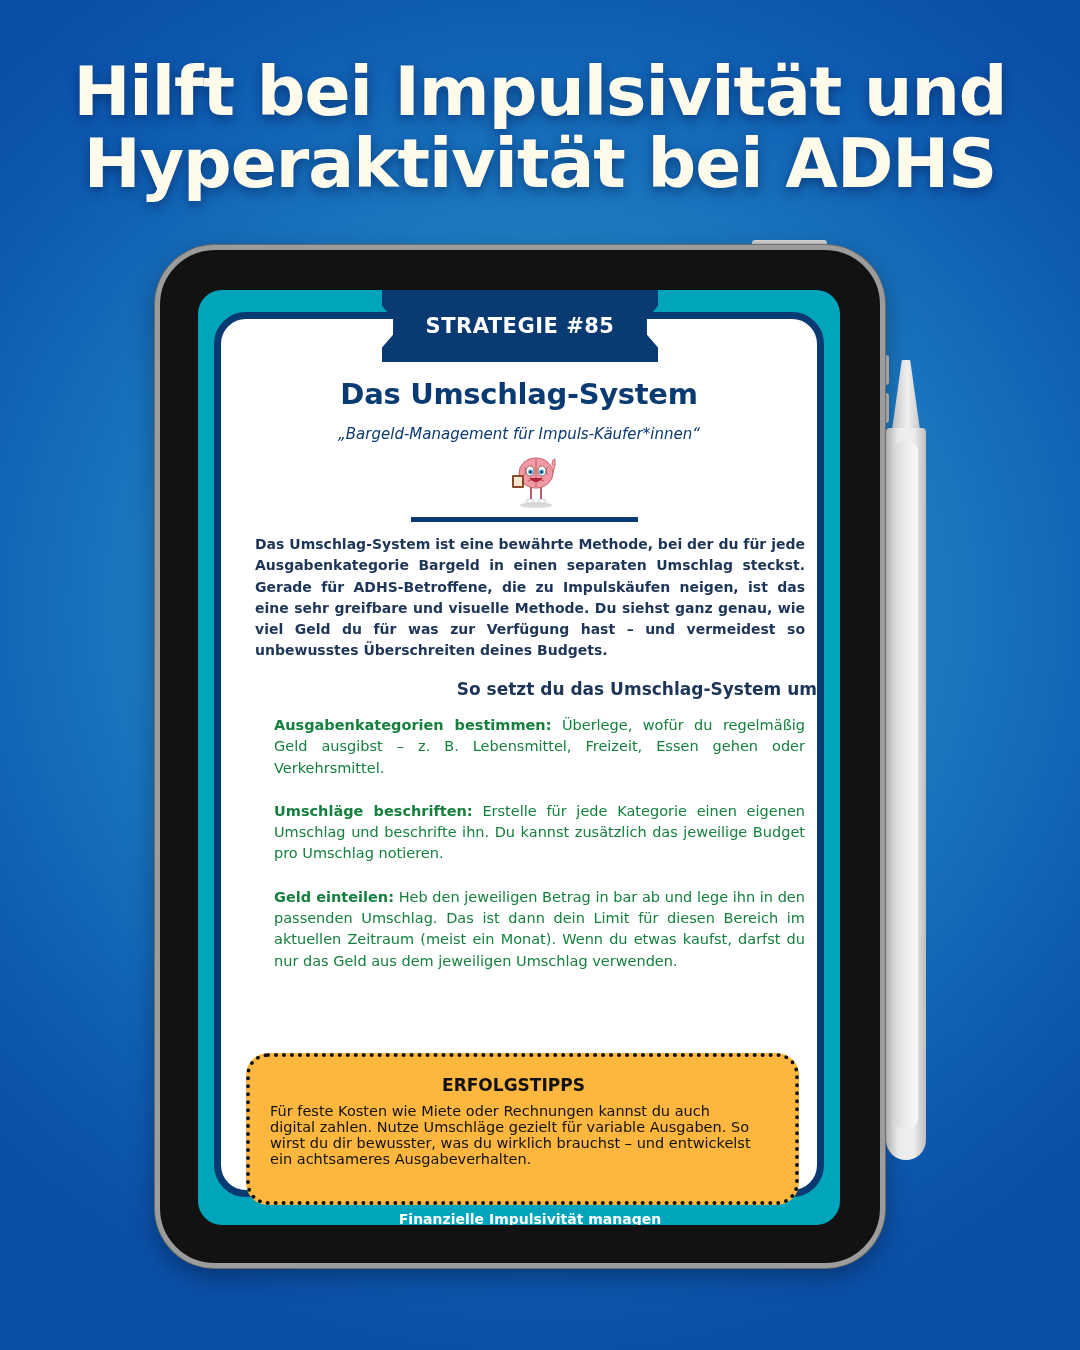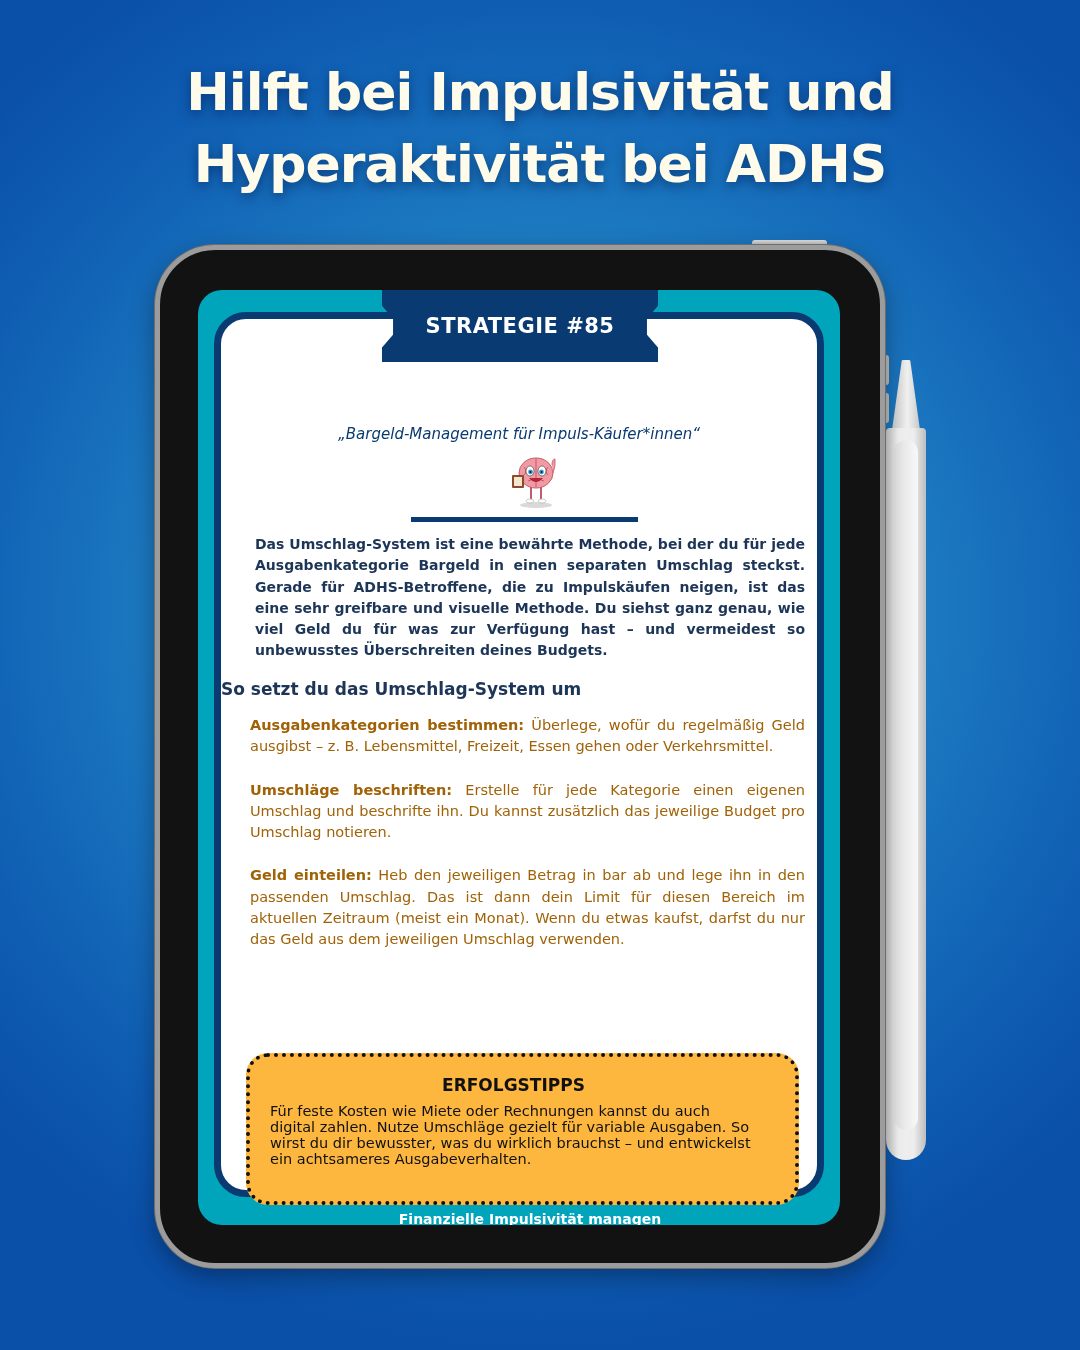--- a/index.html
+++ b/index.html
@@ -8,21 +8,21 @@
     position: relative;
     background: radial-gradient(ellipse 70% 55% at 50% 45%, #2a93cf 0%, #1f7fc3 45%, #0f5eb3 80%, #0a4fa8 100%);
     font-family: "DejaVu Sans", sans-serif;
   }
   .headline {
     position: absolute; left: 0; right: 0; top: 56px;
     text-align: center;
     color: #fffbea;
     font-family: "DejaVu Sans", sans-serif;
     font-weight: bold;
-    font-size: 52px;
+    font-size: 68px;
     line-height: 72px;
     letter-spacing: -1px;
     text-shadow: 0 4px 12px rgba(0,30,80,0.55);
   }
   .headline span { display: block; }
 
   
   .tablet {
     position: absolute; left: 155px; top: 245px; width: 730px; height: 1023px;
     background: #121212;
@@ -96,27 +96,28 @@
   }
   .rule {
     position: absolute; left: 190px; top: 198px; width: 227px; height: 5px; background: #0a3a72;
   }
   .intro {
     position: absolute; left: 34px; top: 215px; width: 550px;
     color: #1d3557; font-weight: bold; font-size: 14px; line-height: 21.3px;
     text-align: justify;
   }
   .section-heading {
-    position: absolute; left: 0; right: 0; top: 360px; text-align: left;
+    position: absolute; left: 0; right: 0; top: 360px; text-align: right;
     color: #1d3557; font-weight: bold; font-size: 17px;
   }
   .steps { position: absolute; left: 29px; top: 396px; width: 555px; }
   .step {
-    color: #a16207; font-size: 14.5px; line-height: 21.3px; text-align: justify;
+    color: #15803d; font-size: 14.5px; line-height: 21.3px; text-align: justify;
     margin-bottom: 22px;
+    margin-left: 24px;
   }
   .step b { font-weight: bold; }
   .tip-box {
     position: absolute; left: 25px; top: 734px; width: 553px; height: 152px;
     background: #fdb73e;
     border: 4px dotted #111;
     border-radius: 22px;
     padding: 18px 38px 0 20px;
   }
   .tip-title {
@@ -149,20 +150,21 @@
 <div class="pencil">
   <div class="pencil-tip"></div>
   <div class="pencil-body"></div>
   <div class="pencil-flat"></div>
 </div>
 
 <div class="tablet"></div>
 
 <div class="screen">
   <div class="page">
+    <div class="title">Das Umschlag-System</div>
     <div class="subtitle">„Bargeld-Management für Impuls-Käufer*innen“</div>
 
     <svg class="mascot" viewBox="0 0 60 60">
       <ellipse cx="30" cy="56" rx="16" ry="3" fill="#d9d9d9"></ellipse>
       <ellipse cx="30" cy="24" rx="17" ry="15" fill="#f29aa3" stroke="#c25b6a" stroke-width="1"></ellipse>
       <path d="M30 10 V38 M18 18 q4 4 0 8 M42 18 q-4 4 0 8 M22 32 q4 -3 8 0 M38 32 q-4 -3 -8 0" stroke="#c25b6a" stroke-width="1" fill="none"></path>
       <ellipse cx="24" cy="22" rx="4" ry="5" fill="#fff" stroke="#333" stroke-width="0.6"></ellipse>
       <ellipse cx="36" cy="22" rx="4" ry="5" fill="#fff" stroke="#333" stroke-width="0.6"></ellipse>
       <circle cx="24.5" cy="23" r="2.4" fill="#3b9fd6"></circle>
       <circle cx="35.5" cy="23" r="2.4" fill="#3b9fd6"></circle>

